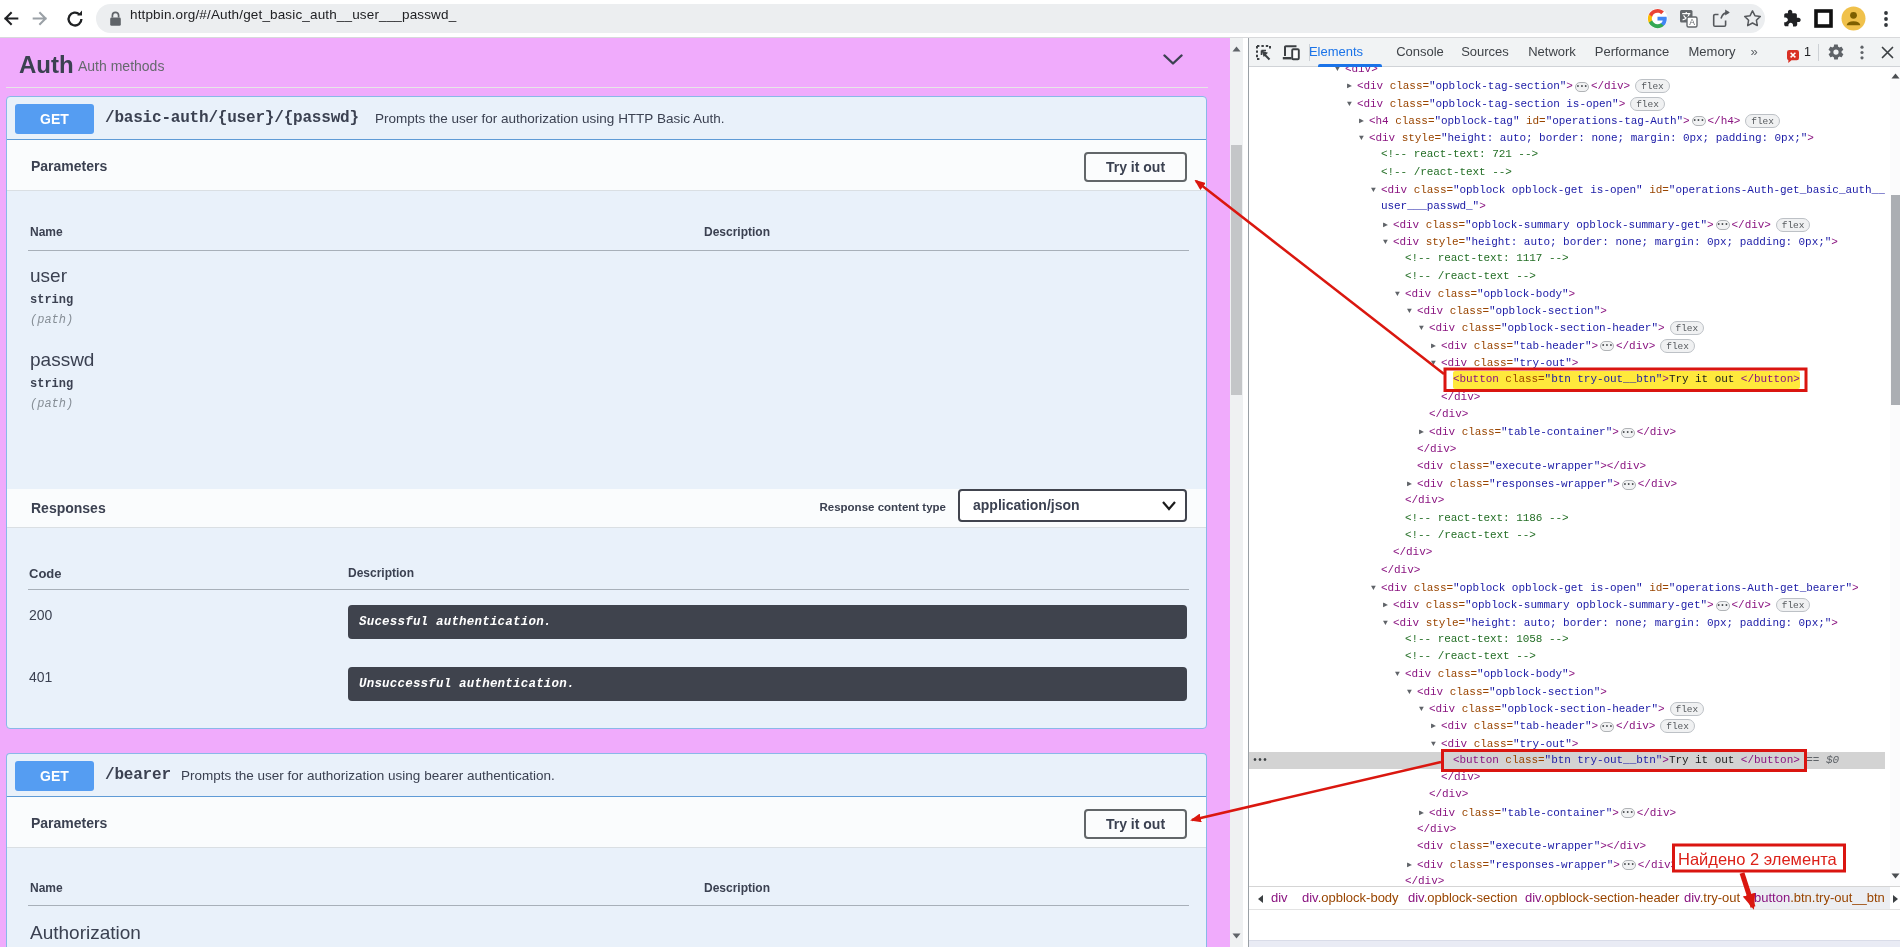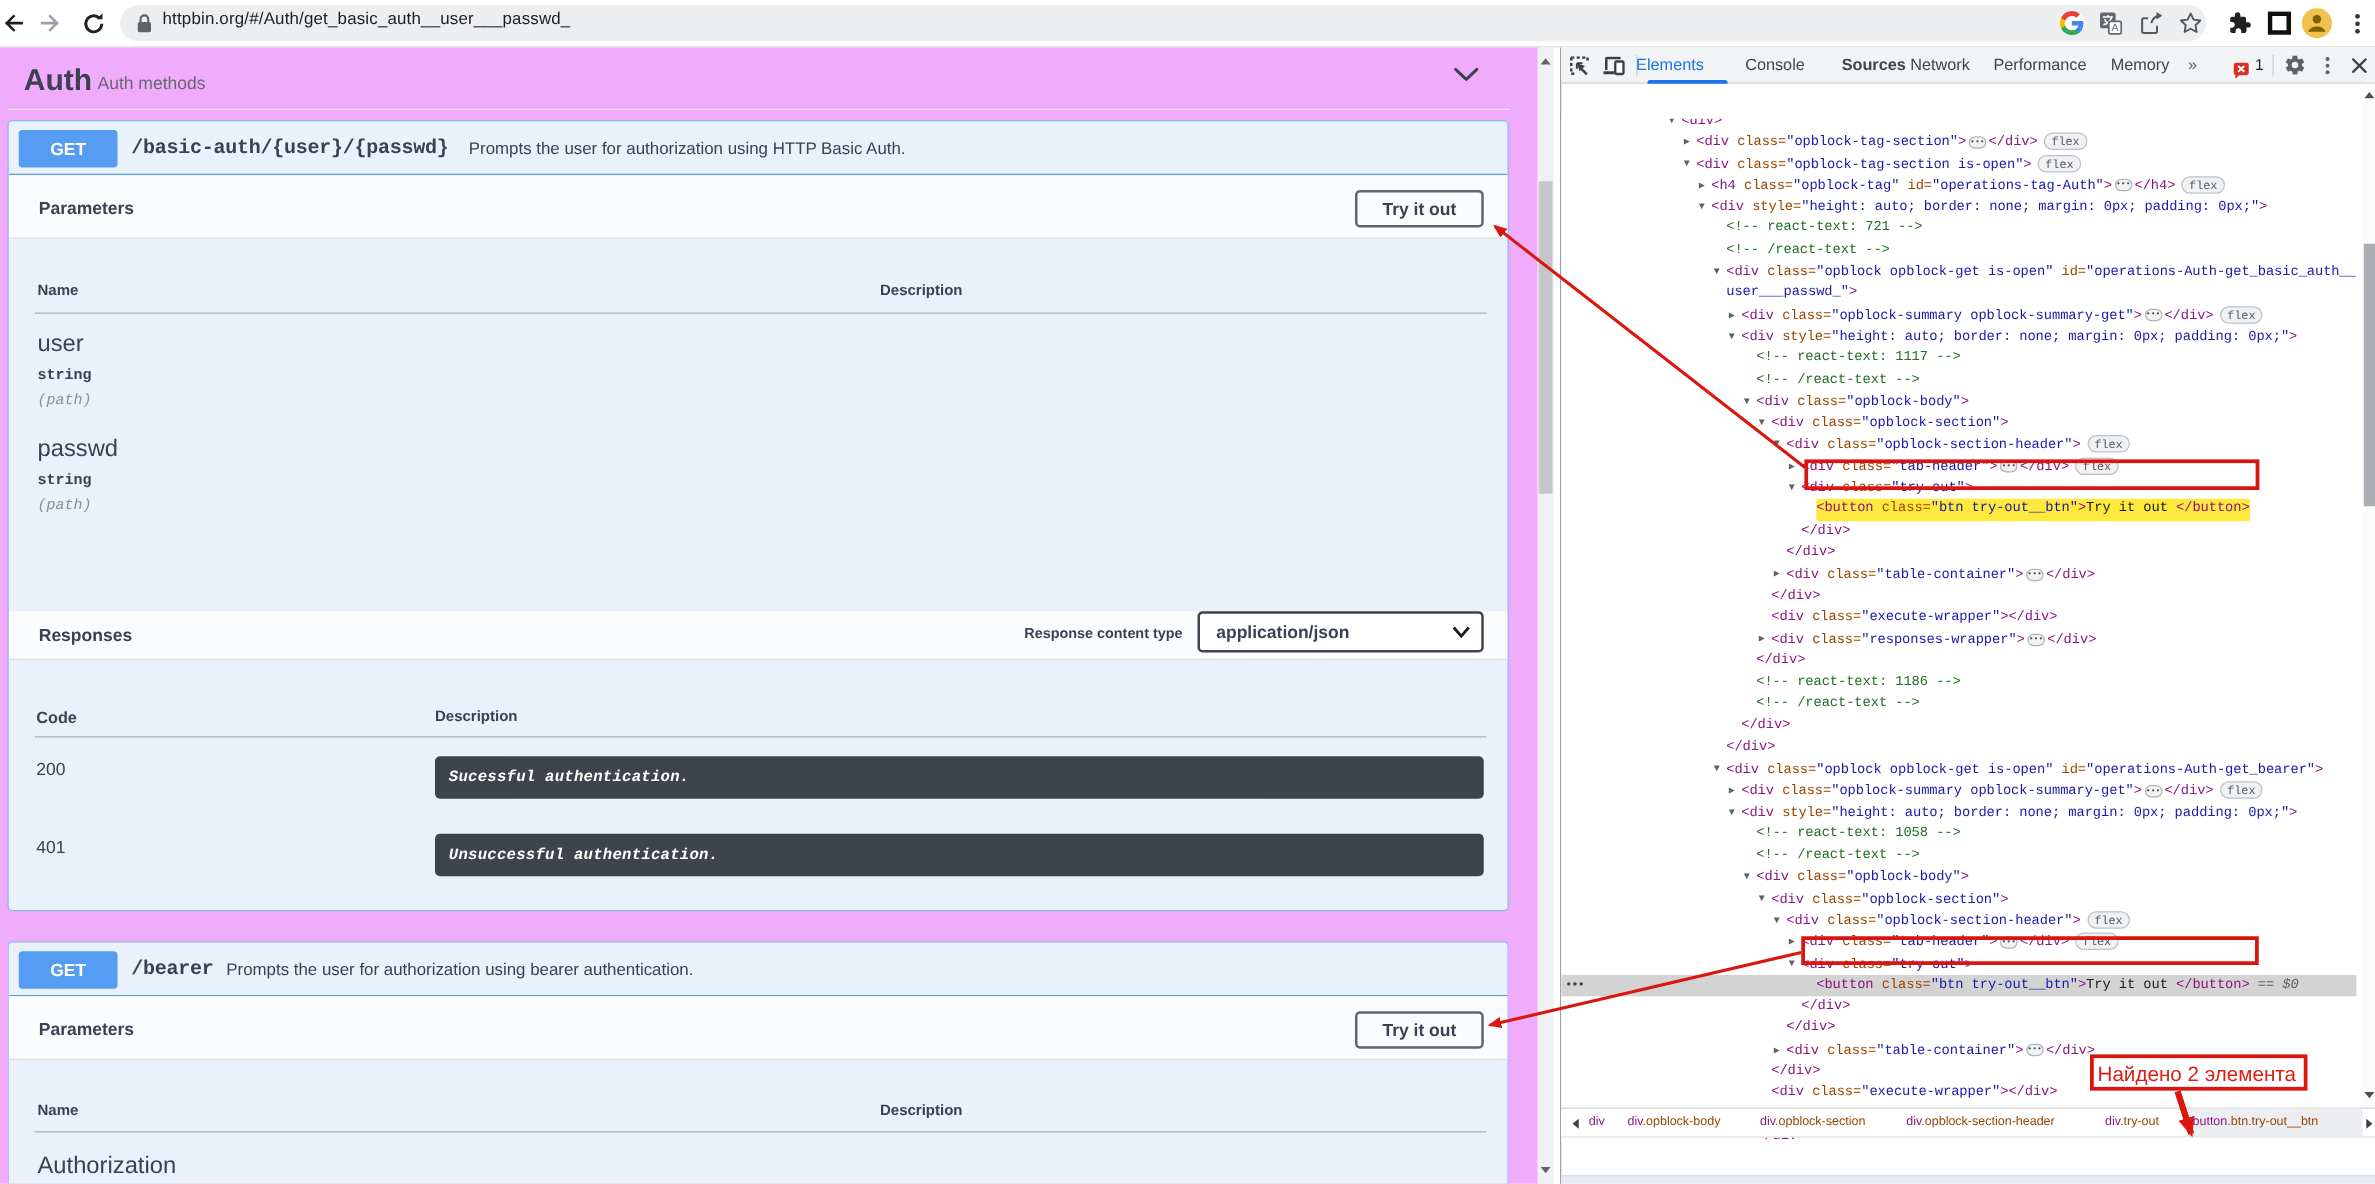--- a/index.html
+++ b/index.html
@@ -43,21 +43,21 @@
   #lsb { position:absolute; left:1230px; top:38px; width:13px; height:909px; background:#eff1f2; }
   #lsb .thumb { position:absolute; left:1px; top:107px; width:11px; height:250px; background:#c4c6c8; }
 
   
   #dt { position:absolute; left:1248px; top:38px; width:652px; height:909px; background:#fff;
     border-left:1px solid #9aa0a6; }
   #dtbar { position:absolute; left:0; top:0; width:652px; height:29px; background:#f1f3f4;
     border-bottom:1px solid #d0d3d7; }
   .tab { position:absolute; top:0; height:28px; line-height:28px; font-size:13px; color:#3f4348; text-align:center; }
   #dom { position:absolute; left:0; top:29px; width:651px; height:819px; background:#fff; overflow:hidden;
-    font-family:"Liberation Mono", monospace; font-size:11px; letter-spacing:-0.06px;margin-top:28px; }
+    font-family:"Liberation Mono", monospace; font-size:11px; letter-spacing:-0.06px; }
   .row { position:relative; height:17.3px; line-height:17.3px; white-space:pre; }
   .tg { color:#8a1480; } 
   .an { color:#994500; } 
   .av { color:#1a1aa6; } 
   .cm { color:#236e25; } 
   .tx { color:#1b1b1b; }
   .arw { display:inline-block; width:10px; margin-left:-10px; color:#5f6368; font-size:8px; vertical-align:1px; }
   .dots { display:inline-block; border:1px solid #b0b3b6; background:#f1f2f3; border-radius:5.5px; height:10px;
     width:14px; line-height:8px; font-size:6.5px; color:#4b4f52; letter-spacing:0; vertical-align:1.5px; margin:0 2px;
     text-align:center; }
@@ -66,21 +66,21 @@
     font-family:"Liberation Mono", monospace; }
   .hl { background:#ffe93c; border-radius:2px; display:inline-block; height:17.3px; }
   .selrow { position:absolute; left:0; width:636px; height:17.5px; background:#d3d3d3; }
 
   
   #dsb { position:absolute; left:641px; top:29px; width:11px; height:819px; background:#fbfbfc; }
   #dsb .thumb { position:absolute; left:1px; top:128px; width:9px; height:210px; background:#abaeb3; }
 
   
   #crumbs { position:absolute; left:0; top:848px; width:652px; height:24px; background:#fff;
-    border-top:1px solid #d5d5d5; border-bottom:1px solid #e3e3e3; font-size:10px; line-height:22px; }
+    border-top:1px solid #d5d5d5; border-bottom:1px solid #e3e3e3; font-size:13px; line-height:22px; }
   .ctag { color:#8a1480; } .ccls { color:#994500; }
 
   
   #sbar { position:absolute; left:0; top:873px; width:652px; height:29px; background:#fff; }
   #sbox { position:absolute; left:4px; top:3px; width:514px; height:23px; border:1px solid #c5c8cc;
     border-right:none; border-radius:3px 0 0 3px; font-size:13px; color:#202124; line-height:21px; padding-left:7px; }
   #bstrip { position:absolute; left:0; top:902px; width:652px; height:7px; background:#e9ebf4; border-top:1px solid #d9dce8; }
 
   svg { display:block; }
   #annot { position:absolute; left:0; top:0; z-index:99; pointer-events:none; }
@@ -243,21 +243,21 @@
 
     <svg class="abs" style="left:33px;top:7px" width="18" height="16" viewBox="0 0 18 16">
       <path d="M3 11 V2.2 a0.9 0.9 0 0 1 0.9 -0.9 H14.5" stroke="#3c4043" stroke-width="2" fill="none"></path>
       <path d="M0.8 13.2 H9.5" stroke="#3c4043" stroke-width="2.4"></path>
       <rect x="10.2" y="4.2" width="6.6" height="10" rx="1" fill="#fff" stroke="#3c4043" stroke-width="1.9"></rect>
     </svg>
     <div class="abs" style="left:60px;top:6px;width:1px;height:17px;background:#cdd1d5;"></div>
     <div class="tab" style="left:55px;width:64px;color:#1a73e8;">Elements</div>
     <div class="abs" style="left:69px;top:26px;width:64px;height:3px;background:#1a73e8;border-radius:2px 2px 0 0;"></div>
     <div class="tab" style="left:143px;width:56px;">Console</div>
-    <div class="tab" style="left:222px;width:56px;font-weight:bold;">Sources</div>
+    <div class="tab" style="left:208px;width:56px;">Sources</div>
     <div class="tab" style="left:274px;width:58px;">Network</div>
     <div class="tab" style="left:341px;width:84px;">Performance</div>
     <div class="tab" style="left:434px;width:58px;">Memory</div>
     <div class="tab" style="left:493px;width:24px;font-size:13px;color:#5f6368;">»</div>
 
     <svg class="abs" style="left:537px;top:11.5px" width="14" height="13" viewBox="0 0 14 13">
       <path d="M1 2.2 A2.2 2.2 0 0 1 3.2 0 H10.8 A2.2 2.2 0 0 1 13 2.2 V8 A2.2 2.2 0 0 1 10.8 10.2 H5.5 L2.2 13 L2.4 10.2 A2.2 2.2 0 0 1 1 8 Z" fill="#d93025"></path>
       <path d="M4.6 2.8 L9.4 7.4 M9.4 2.8 L4.6 7.4" stroke="#fff" stroke-width="1.5"></path>
     </svg>
     <div class="abs" style="left:555px;top:0;height:28px;line-height:28px;font-size:12.5px;color:#202124;">1</div>

